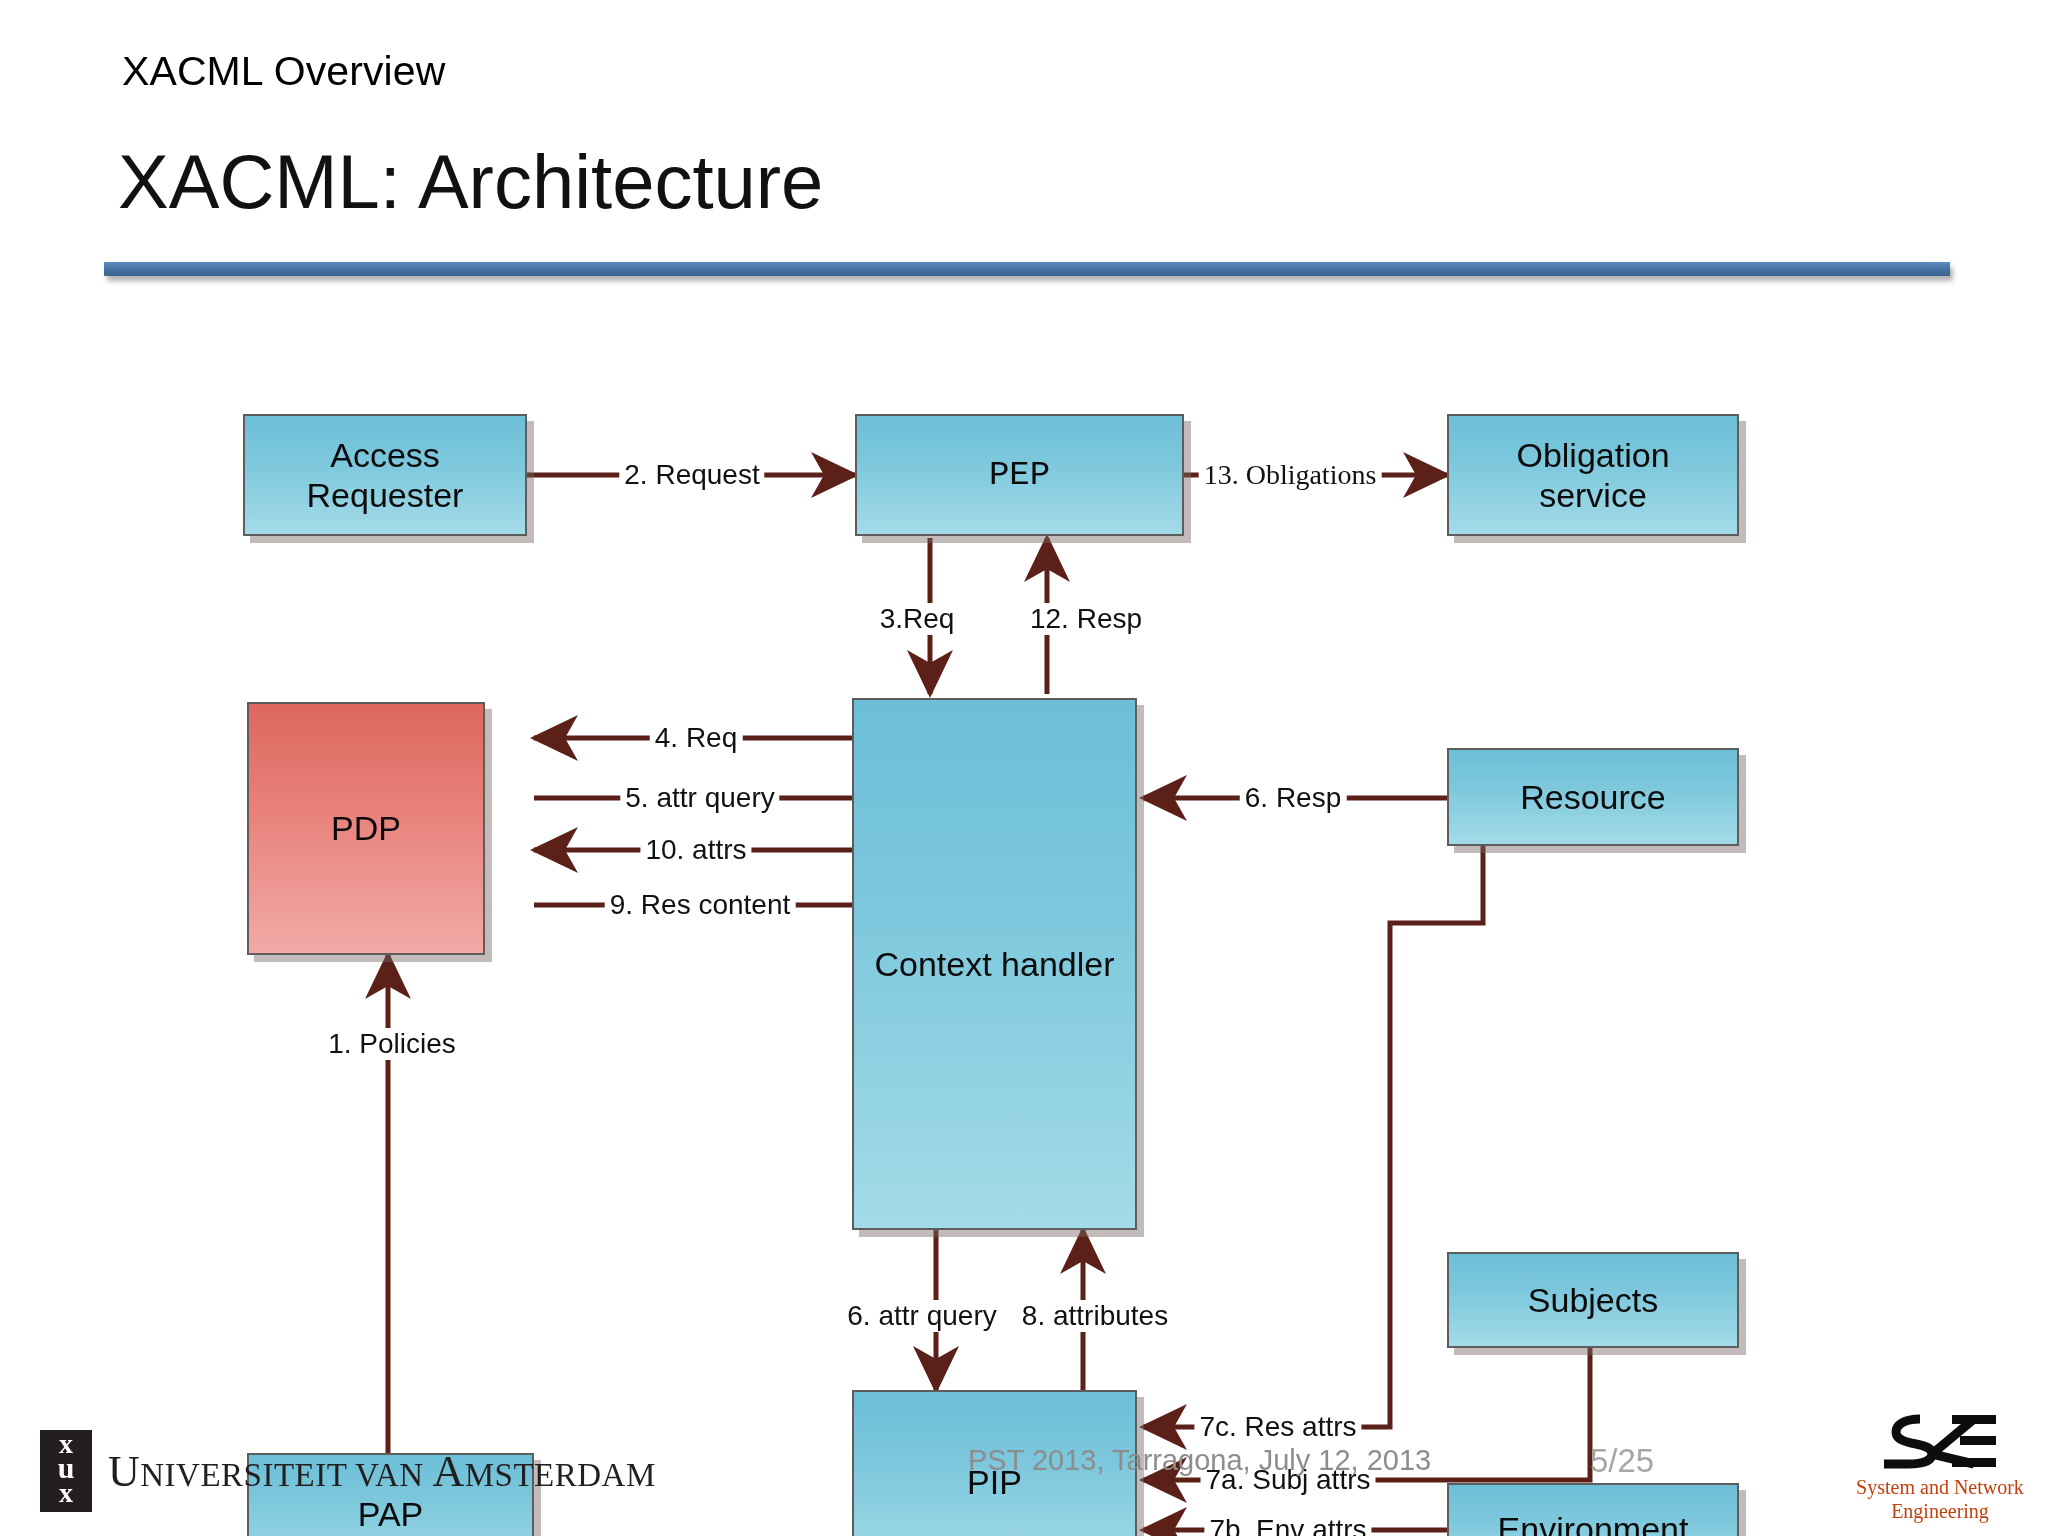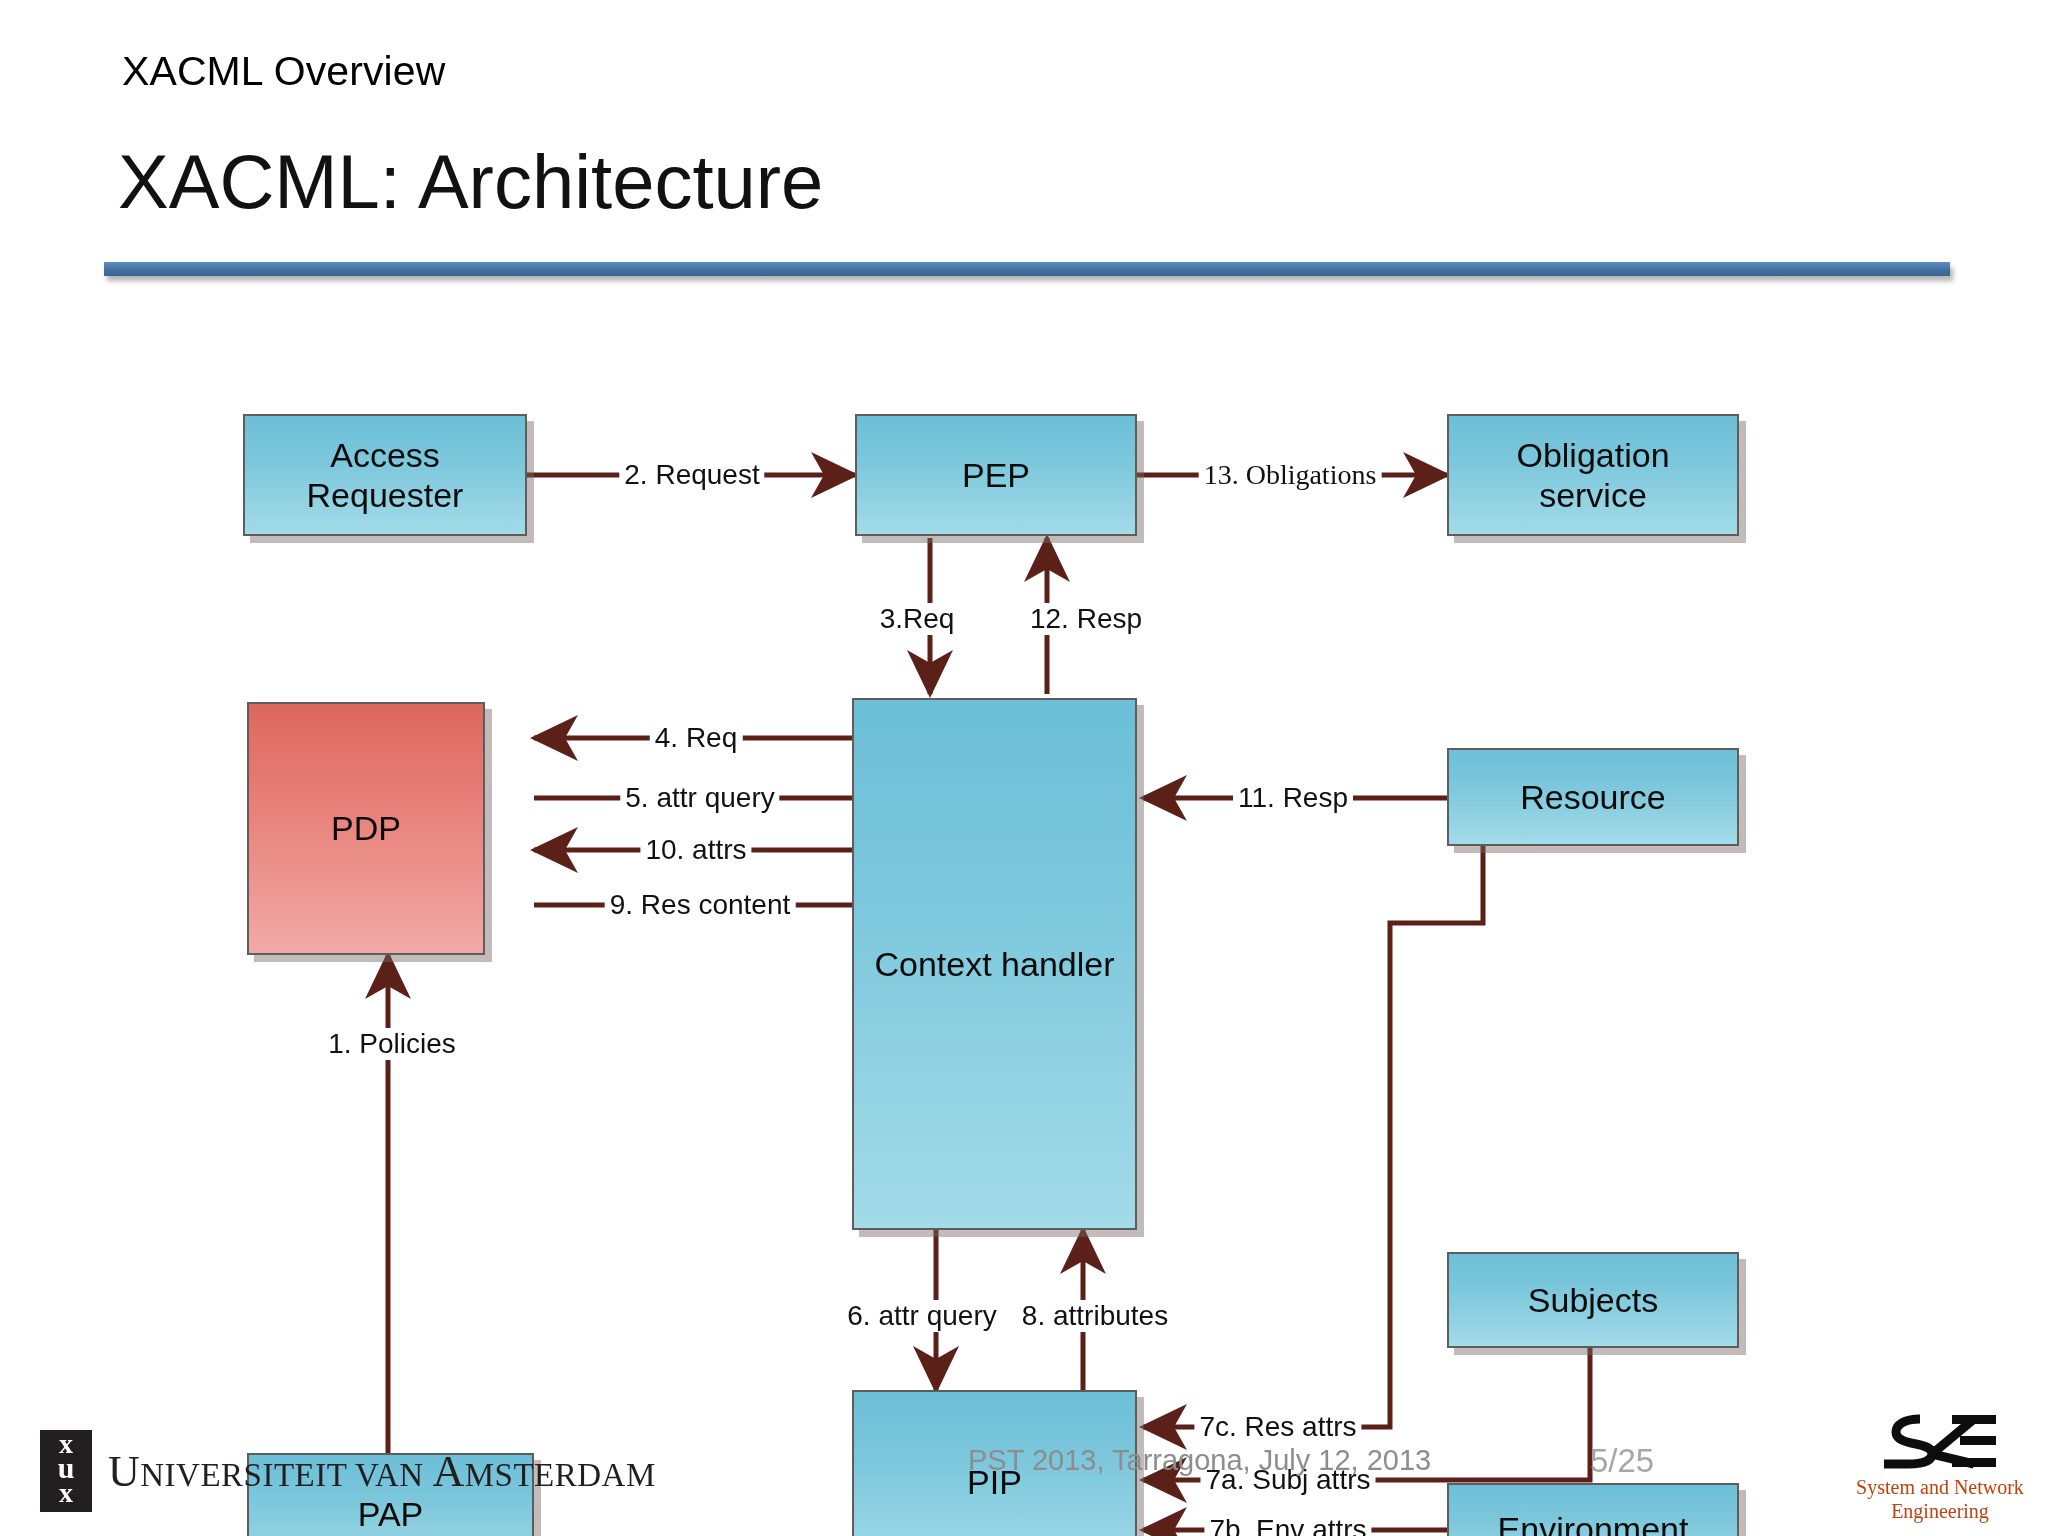--- a/index.html
+++ b/index.html
@@ -135,21 +135,21 @@
       </g>
     </svg>
 
     <div class="nodebox blue" style="left:243px;top:124px;width:284px;height:122px;">
       <div class="shadow"></div>
       <div class="face">
         <span class="nodelabel">Access Requester</span>
       </div>
     </div>
 
-    <div class="nodebox blue" style="left:855px;top:124px;width:282px;height:122px;">
+    <div class="nodebox blue" style="left:855px;top:124px;width:329px;height:122px;font-family:Liberation Mono, monospace;">
       <div class="shadow"></div>
       <div class="face">
         <span class="nodelabel">PEP</span>
       </div>
     </div>
 
     <div class="nodebox blue" style="left:1447px;top:124px;width:292px;height:122px;">
       <div class="shadow"></div>
       <div class="face">
         <span class="nodelabel">Obligation service</span>
@@ -206,21 +206,21 @@
     </div>
 
     <div class="edgelabel" style="left:692px;top:185px;">2. Request</div>
     <div class="edgelabel" style="left:1290px;top:185px;font-family:Liberation Serif, serif;">13. Obligations</div>
     <div class="edgelabel" style="left:917px;top:329px;">3.Req</div>
     <div class="edgelabel" style="left:1086px;top:329px;">12. Resp</div>
     <div class="edgelabel" style="left:696px;top:448px;">4. Req</div>
     <div class="edgelabel" style="left:700px;top:508px;">5. attr query</div>
     <div class="edgelabel" style="left:696px;top:560px;">10. attrs</div>
     <div class="edgelabel" style="left:700px;top:615px;">9. Res content</div>
-    <div class="edgelabel" style="left:1293px;top:508px;">11. Resp</div>
+    <div class="edgelabel" style="left:1293px;top:508px;">6. Resp</div>
     <div class="edgelabel" style="left:392px;top:754px;">1. Policies</div>
     <div class="edgelabel" style="left:922px;top:1026px;">6. attr query</div>
     <div class="edgelabel" style="left:1095px;top:1026px;">8. attributes</div>
     <div class="edgelabel" style="left:1278px;top:1137px;">7c. Res attrs</div>
     <div class="edgelabel" style="left:1288px;top:1190px;">7a. Subj attrs</div>
     <div class="edgelabel" style="left:1288px;top:1240px;">7b. Env attrs</div>
   </div>
 
   <div class="footer"></div>
 

